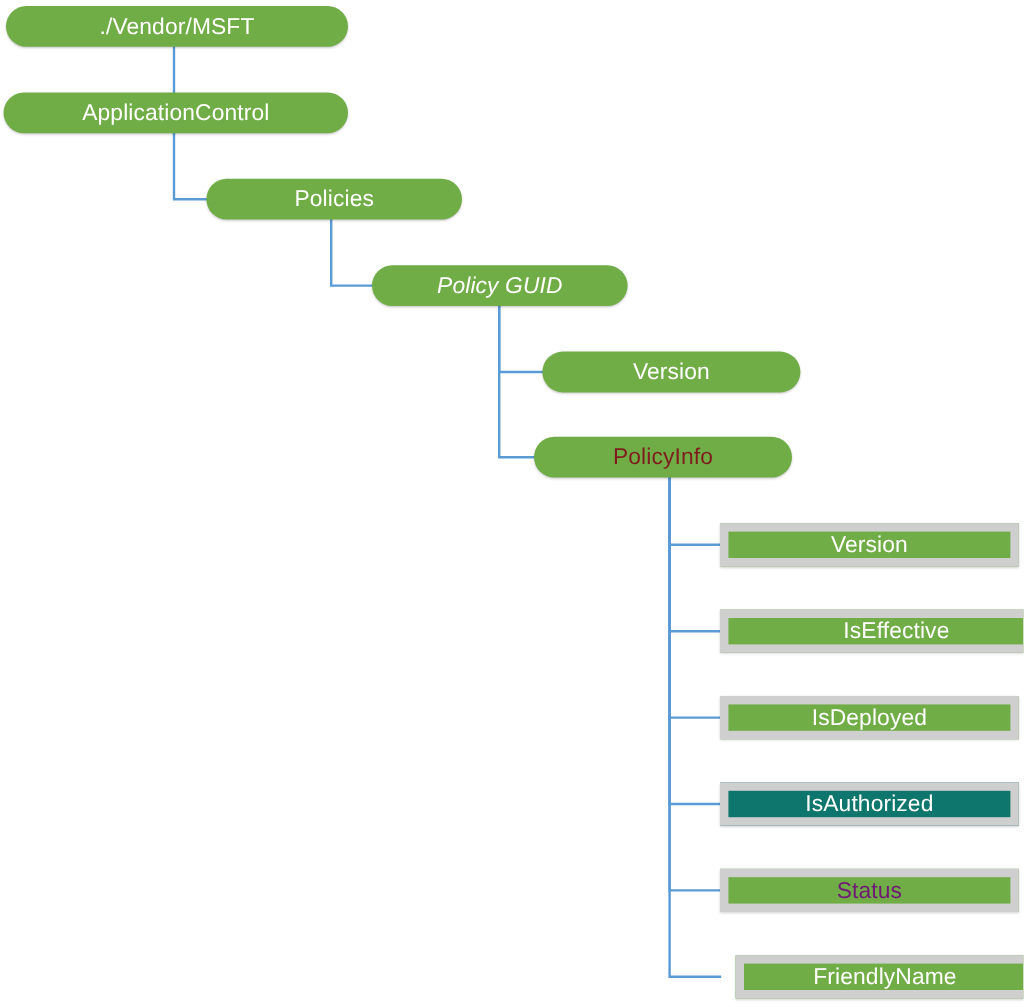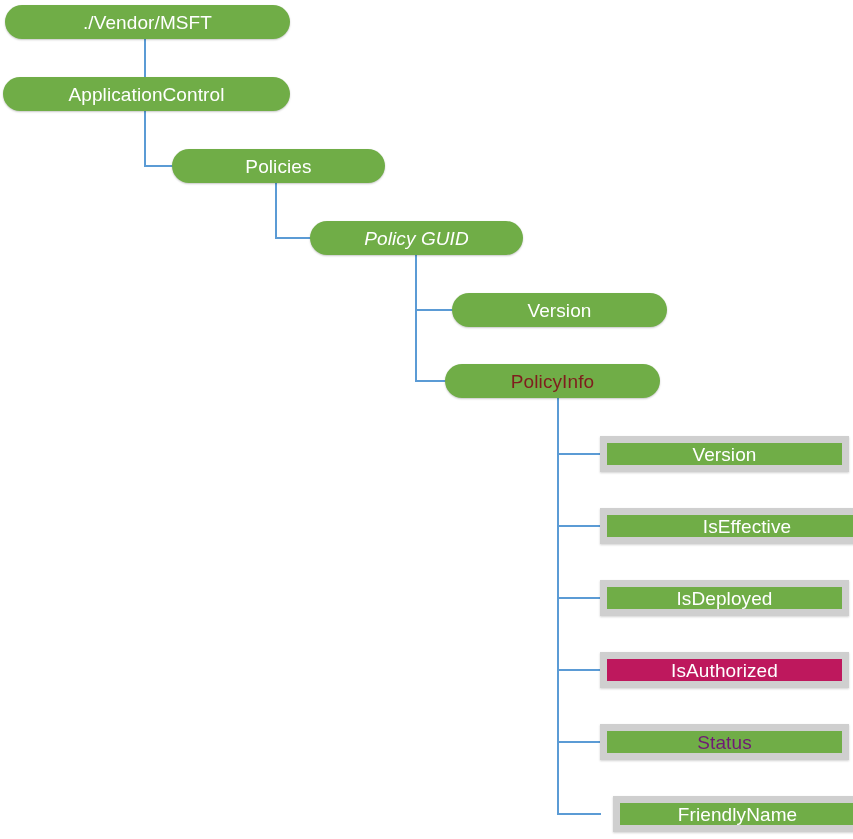--- a/index.html
+++ b/index.html
@@ -90,21 +90,21 @@
       </div>
       <div class="node rect" style="left: 600px; top: 436px; width: 249px; height: 36px; background: rgb(112, 173, 71); color: rgb(255, 255, 255); border-color: rgb(207, 207, 207);">
         <span>Version</span>
       </div>
       <div class="node rect" style="left: 600px; top: 508px; width: 294px; height: 36px; background: rgb(112, 173, 71); color: rgb(255, 255, 255); border-color: rgb(207, 207, 207);">
         <span>IsEffective</span>
       </div>
       <div class="node rect" style="left: 600px; top: 580px; width: 249px; height: 36px; background: rgb(112, 173, 71); color: rgb(255, 255, 255); border-color: rgb(207, 207, 207);">
         <span>IsDeployed</span>
       </div>
-      <div class="node rect" style="left: 600px; top: 652px; width: 249px; height: 36px; background: #be185d; color: rgb(255, 255, 255); border-color: rgb(207, 207, 207);">
+      <div class="node rect" style="left: 600px; top: 652px; width: 249px; height: 36px; background: #0f766e; color: rgb(255, 255, 255); border-color: rgb(207, 207, 207);">
         <span>IsAuthorized</span>
       </div>
       <div class="node rect" style="left: 600px; top: 724px; width: 249px; height: 36px; background: rgb(112, 173, 71); color: #701a75; border-color: rgb(207, 207, 207);">
         <span>Status</span>
       </div>
       <div class="node rect" style="left: 600px; top: 796px; width: 249px; height: 36px; background: rgb(112, 173, 71); color: rgb(255, 255, 255); border-color: rgb(207, 207, 207); margin-left: 13px;">
         <span>FriendlyName</span>
       </div>
     </div>
 

